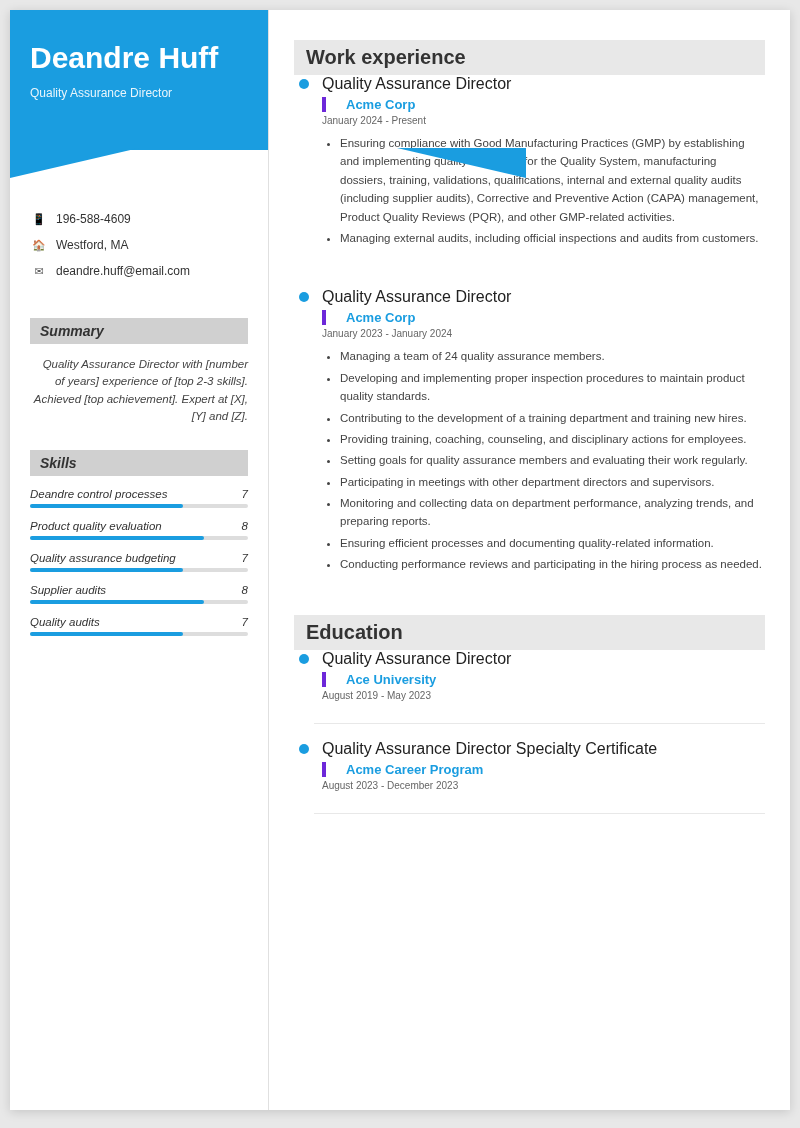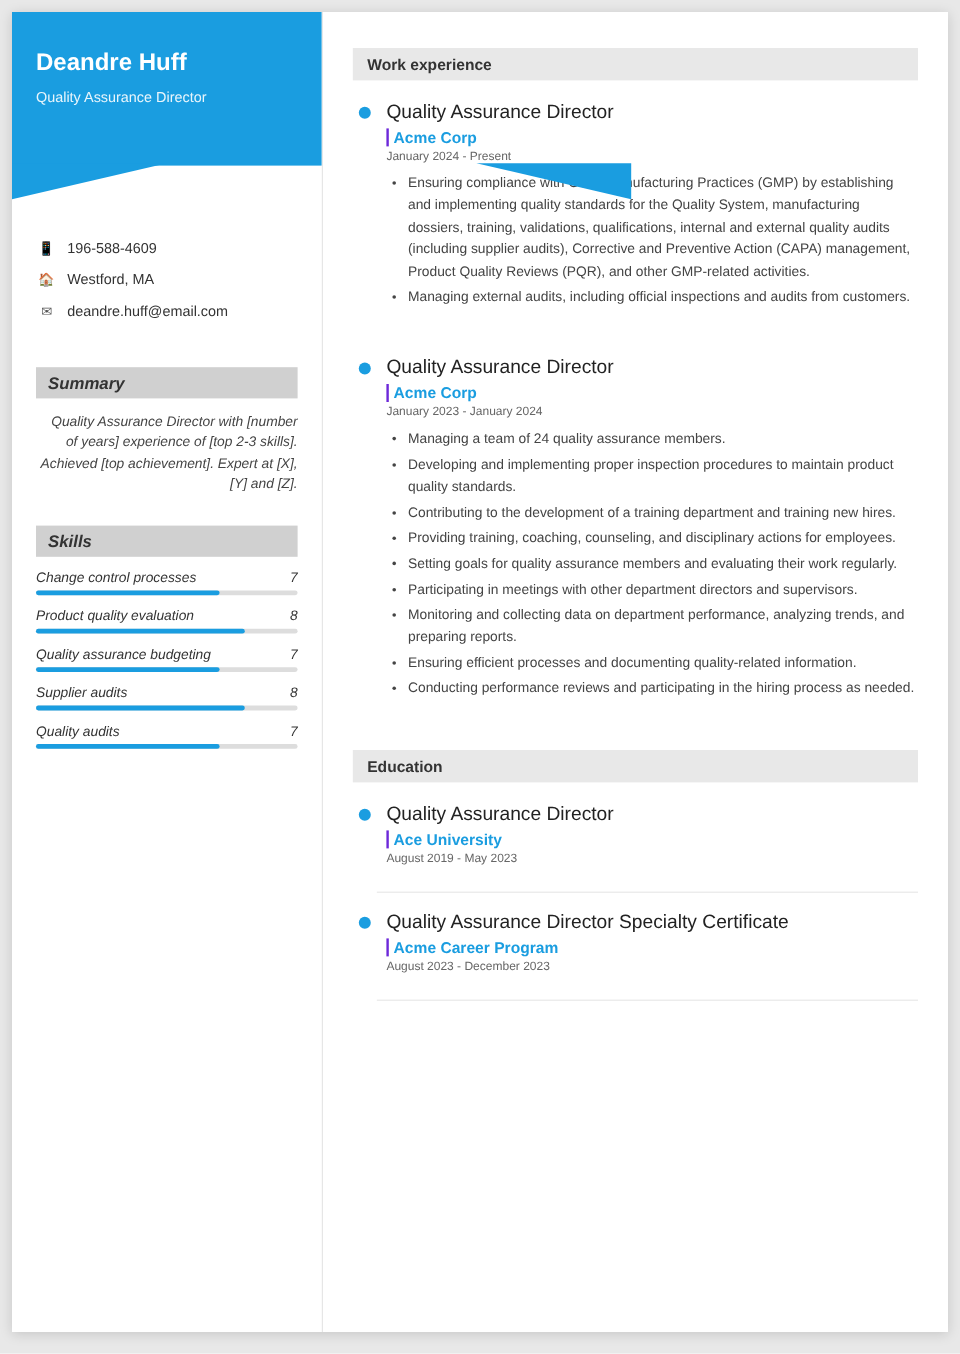--- a/index.html
+++ b/index.html
@@ -36,21 +36,21 @@
       position: absolute;
       bottom: -28px;
       left: 0;
       width: 100%;
       height: 0;
       border-left: 129px solid #1a9de0;
       border-right: 129px solid #1a9de0;
       border-bottom: 30px solid transparent;
     }
     .name {
-      font-size: 20px;
+      font-size: 30px;
       font-weight: bold;
       color: white;
       line-height: 1.2;
       margin-bottom: 10px;
     }
     .job-title-header {
       font-size: 12px;
       color: white;
       opacity: 0.9;
     }
@@ -116,24 +116,23 @@
     }
     
     .main {
       flex: 1;
       padding: 20px 25px;
       border-left: 1px solid #e0e0e0;
     }
     .main-section-heading {
       background: #e8e8e8;
       padding: 6px 12px;
-      font-size: 13px;
+      font-size: 20px;
       font-weight: bold;
       color: #333;
-      margin-bottom: 18px;
       margin-top: 10px;
     }
     .work-entry {
       display: flex;
       margin-bottom: 22px;
     }
     .dot-col {
       width: 20px;
       flex-shrink: 0;
       display: flex;
@@ -160,22 +159,22 @@
     .entry-title {
       font-size: 16px;
       font-weight: normal;
       color: #222;
       margin-bottom: 4px;
     }
     .entry-company {
       font-size: 13px;
       color: #1a9de0;
       font-weight: bold;
-      border-left: 2px solid #6d28d9;
-      padding-left: 4px;
+      border-left: 4px solid #6d28d9;
+      padding-left: 20px;
       margin-bottom: 3px;
     }
     .entry-date {
       font-size: 10px;
       color: #666;
       margin-bottom: 8px;
     }
     .entry-bullets {
       list-style: disc;
       padding-left: 18px;
@@ -227,21 +226,21 @@
       <div class="section-heading">Summary</div>
       <div class="summary-text">Quality Assurance Director with [number of years] experience of [top 2-3 skills]. Achieved [top achievement]. Expert at [X], [Y] and [Z].</div>
     </div>
 
     <div class="section-block">
       <div class="section-heading">Skills</div>
 
       <div id="skills-list">
           <div class="skill-item">
     <div class="skill-header">
-      <span>Change control processes</span>
+      <span>Deandre control processes</span>
       <span>7</span>
     </div>
     <div class="skill-bar-bg">
       <div class="skill-bar-fill" style="width:70%"></div>
     </div>
   </div>
           <div class="skill-item">
     <div class="skill-header">
       <span>Product quality evaluation</span>
       <span>8</span>

